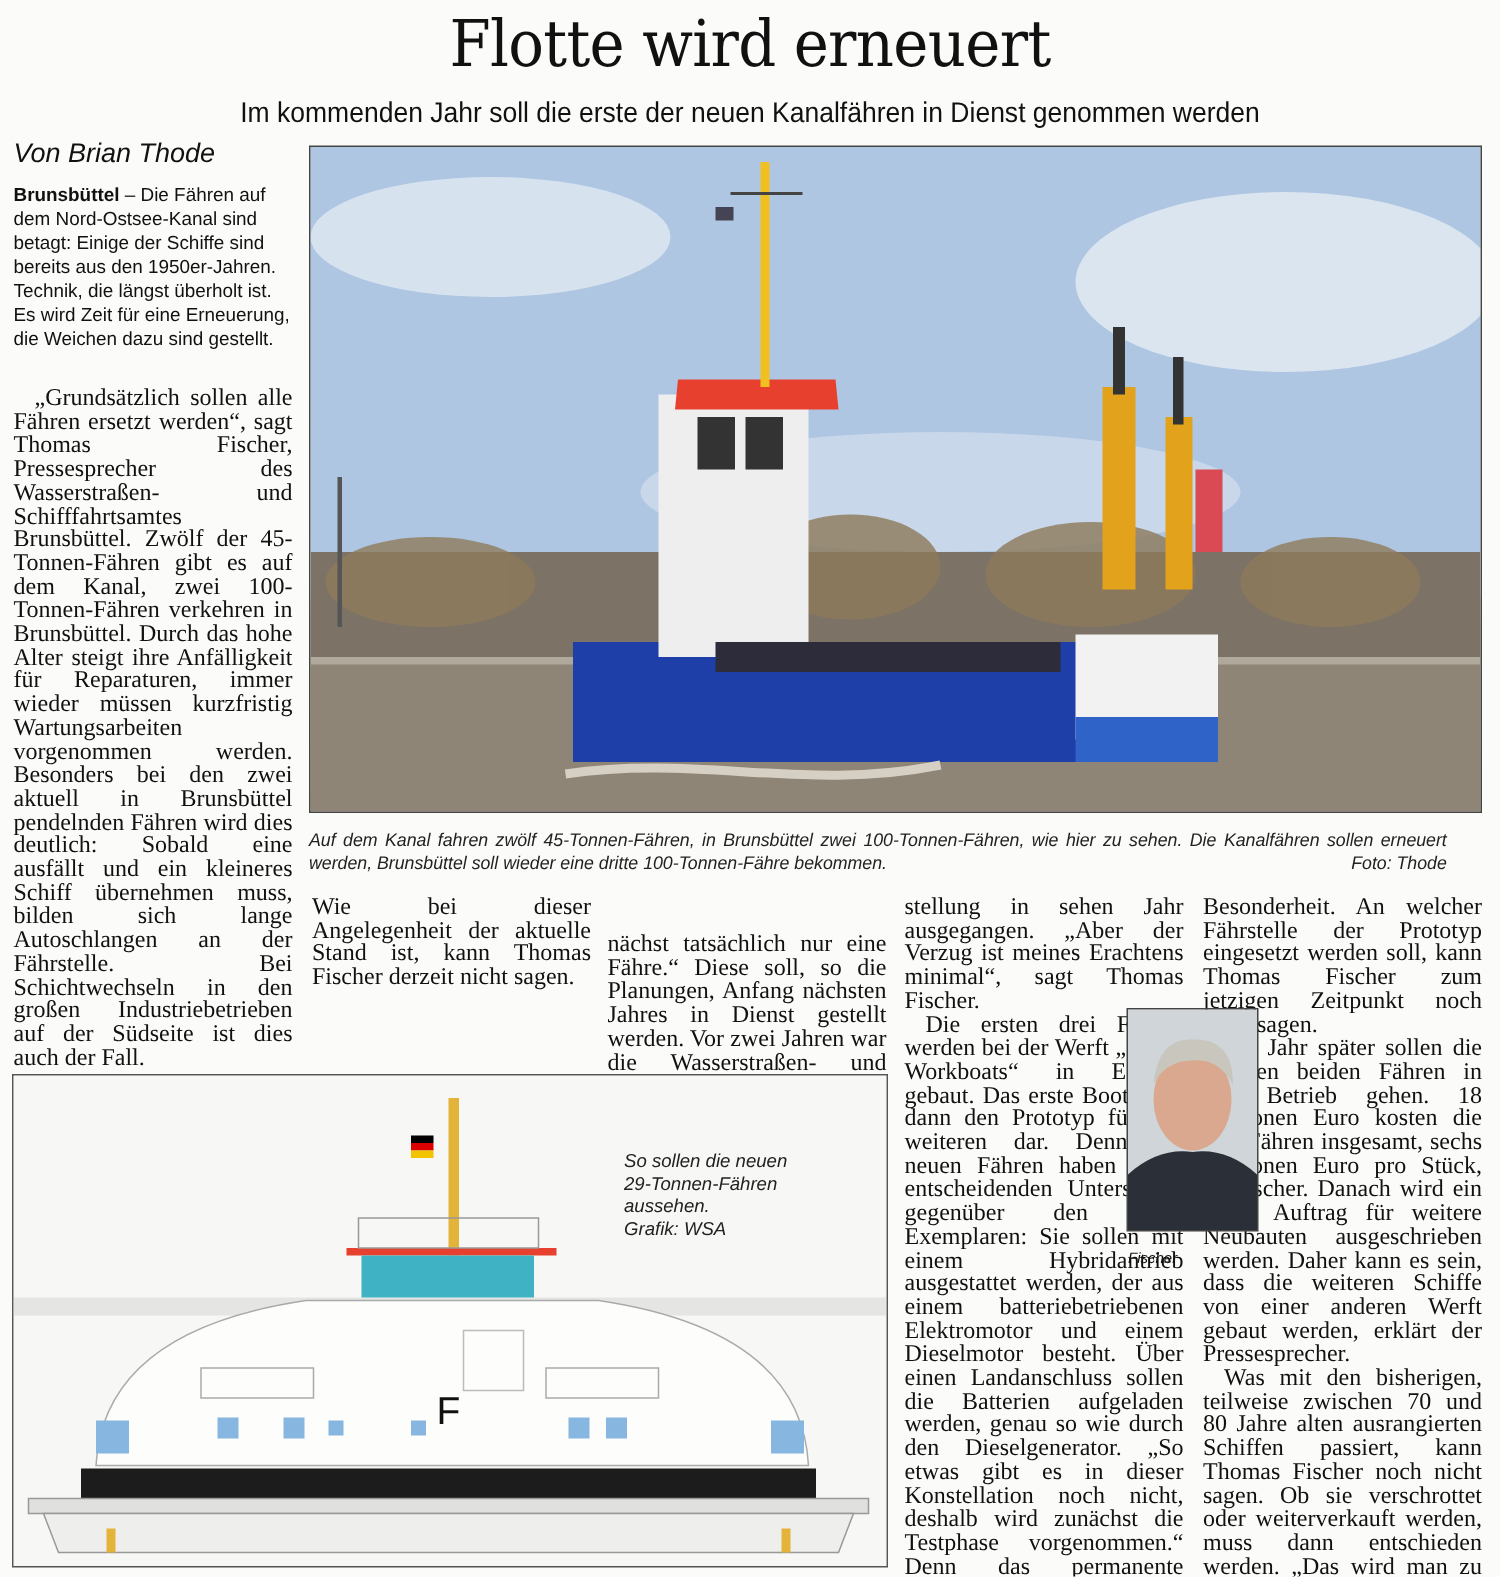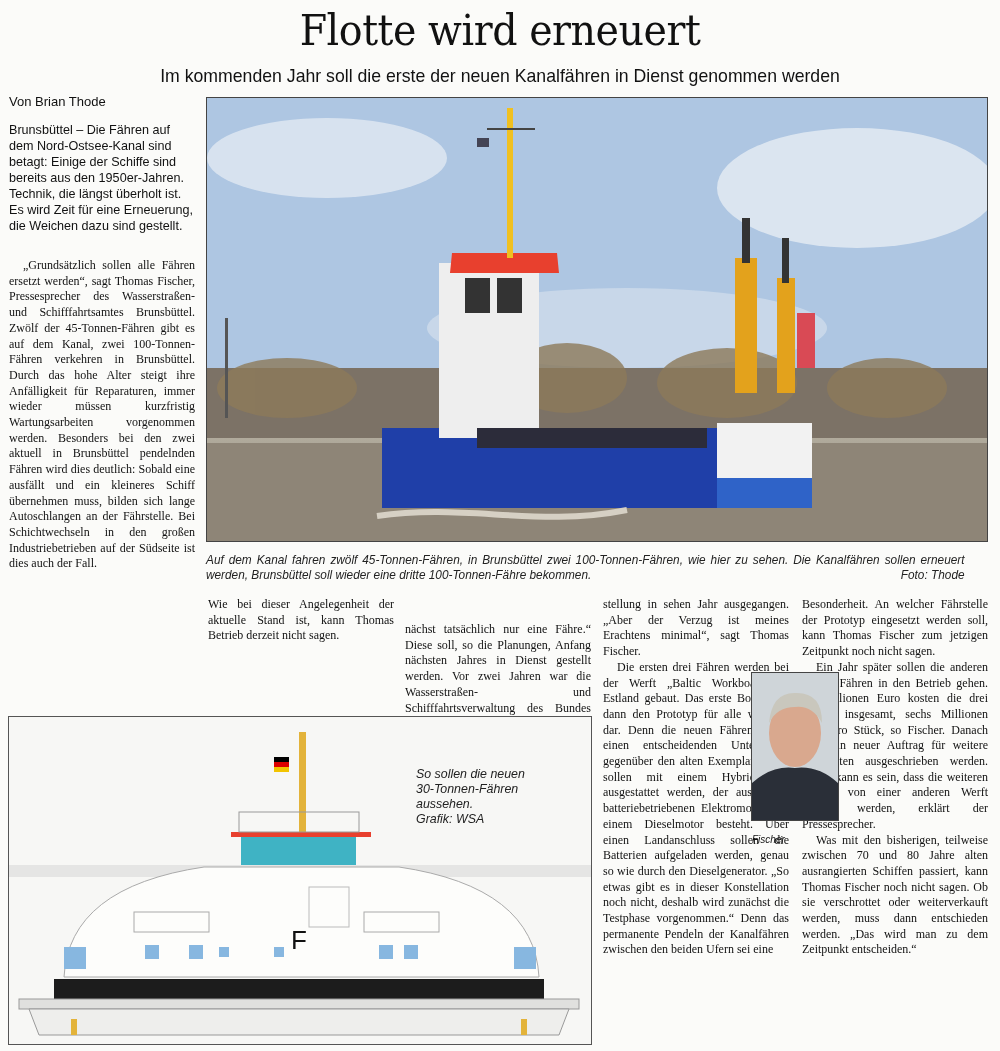--- a/index.html
+++ b/index.html
@@ -1,23 +1,23 @@
 <!DOCTYPE html>
 <html><head>
 <meta charset="utf-8">
 <style>
   html, body { margin: 0; padding: 0; }
   body { width: 1000px; height: 1051px; background: #fbfbf9; position: relative; overflow: hidden; color: #111; }
   .abs { position: absolute; }
   .headline { left: 0; top: 4px; width: 1000px; text-align: center; font-family: "DejaVu Serif", "Liberation Serif", serif; font-size: 43px; line-height: 52px; letter-spacing: -0.5px; transform: scaleX(0.92); transform-origin: center; }
   .subhead { left: 0; top: 64px; width: 1000px; text-align: center; font-family: "Liberation Sans", sans-serif; font-size: 19px; line-height: 24px; transform: scaleX(0.93); transform-origin: center; }
-  .byline { left: 9px; top: 94px; font-family: "Liberation Sans", sans-serif; font-size: 13px; line-height: 16px; }
+  .byline { left: 9px; top: 94px; font-family: "Liberation Sans", sans-serif; font-style: italic; font-size: 18px; line-height: 16px; }
   .lead { left: 9px; top: 122px; width: 187px; font-family: "Liberation Sans", sans-serif; font-size: 12.6px; line-height: 16px; }
-  .lead b { font-weight: normal; }
-  .col { font-family: "Liberation Serif", serif; font-size: 12px; line-height: 15.7px; text-align: justify; hyphens: manual; }
+  .lead b { font-weight: bold; }
+  .col { font-family: "Liberation Serif", serif; font-size: 16px; line-height: 15.7px; text-align: justify; hyphens: manual; }
   .col p { margin: 0; text-indent: 14px; }
   .col p.noind { text-indent: 0; }
   .col1 { left: 9px; top: 258px; width: 186px; }
   .col2 { left: 208px; top: 597px; width: 186px; }
   .col3 { left: 405px; top: 622px; width: 186px; }
   .col4 { left: 603px; top: 597px; width: 186px; }
   .col5 { left: 802px; top: 597px; width: 186px; }
   .photo { left: 206px; top: 97px; width: 780px; height: 443px; border: 1px solid #444; overflow: hidden; background: linear-gradient(#a9c3e0 0%, #cbd9ea 40%, #dfe7ef 62%, #b8b2a4 72%, #8c8474 100%); }
   .caption { left: 206px; top: 553px; width: 782px; font-family: "Liberation Sans", sans-serif; font-style: italic; font-size: 12.2px; line-height: 15px; color: #222; text-align: justify; transform: scaleX(0.97); transform-origin: left; }
   .credit { float: right; }
@@ -73,21 +73,21 @@
       <rect x="575" y="140" width="7" height="45" fill="#333"></rect>
       <rect x="270" y="330" width="230" height="20" fill="#2c2c3a"></rect>
     </g>
     <path d="M170,418 C260,405 330,430 420,412" stroke="#d6d0c4" stroke-width="6" fill="none"></path>
   </svg>
 </div>
 
 <div class="abs caption"><span>Auf dem Kanal fahren zwölf 45-Tonnen-Fähren, in Brunsbüttel zwei 100-Tonnen-Fähren, wie hier zu sehen. Die Kanalfähren sollen erneuert werden, Brunsbüttel soll wieder eine dritte 100-Tonnen-Fähre bekommen.</span> <span class="credit">Foto: Thode</span></div>
 
 <div class="abs col col2">
-  <p class="noind">Wie bei dieser Angelegenheit der aktuelle Stand ist, kann Thomas Betrieb derzeit nicht sagen.</p>
+  <p class="noind">Wie bei dieser Angelegenheit der aktuelle Stand ist, kann Thomas Fischer derzeit nicht sagen.</p>
 </div>
 <div class="abs col col3">
   <p class="noind">nächst tatsächlich nur eine Fähre.“ Diese soll, so die Planungen, Anfang nächsten Jahres in Dienst gestellt werden. Vor zwei Jahren war die Wasserstraßen- und Schifffahrtsverwaltung des Bundes noch von einer Indienst-</p>
 </div>
 <div class="abs col col4">
   <p class="noind">stellung in sehen Jahr ausgegangen. „Aber der Verzug ist meines Erachtens minimal“, sagt Thomas Fischer.</p>
   <p style="shape-outside: none;">Die ersten drei Fähren werden bei der Werft „Baltic Workboats“ in Estland gebaut. Das erste Boot stellt dann den Prototyp für alle weiteren dar. Denn die neuen Fähren haben einen entscheidenden Unterschied gegenüber den alten Exemplaren: Sie sollen mit einem Hybridantrieb ausgestattet werden, der aus einem batteriebetriebenen Elektromotor und einem Dieselmotor besteht. Über einen Landanschluss sollen die Batterien aufgeladen werden, genau so wie durch den Dieselgenerator. „So etwas gibt es in dieser Konstellation noch nicht, deshalb wird zunächst die Testphase vorgenommen.“ Denn das permanente Pendeln der Kanalfähren zwischen den beiden Ufern sei eine</p>
 </div>
 <div class="abs col col5">
   <p class="noind">Besonderheit. An welcher Fährstelle der Prototyp eingesetzt werden soll, kann Thomas Fischer zum jetzigen Zeitpunkt noch nicht sagen.</p>
@@ -132,15 +132,15 @@
     </g>
     <text x="282" y="232" font-family="Liberation Sans, sans-serif" font-size="26" fill="#111">F</text>
     <rect x="45" y="262" width="490" height="20" fill="#1c1c1c"></rect>
     <rect x="10" y="282" width="560" height="10" fill="#e0e0de" stroke="#999"></rect>
     <path d="M20,292 L560,292 L550,318 L30,318 Z" fill="#eeeeec" stroke="#999"></path>
     <rect x="62" y="302" width="6" height="16" fill="#e3b33a"></rect>
     <rect x="512" y="302" width="6" height="16" fill="#e3b33a"></rect>
   </svg>
 </div>
 <div class="abs graphic-caption">So sollen die neuen
-30-Tonnen-Fähren
+29-Tonnen-Fähren
 aussehen.
 Grafik: WSA</div>
 
 </body></html>

